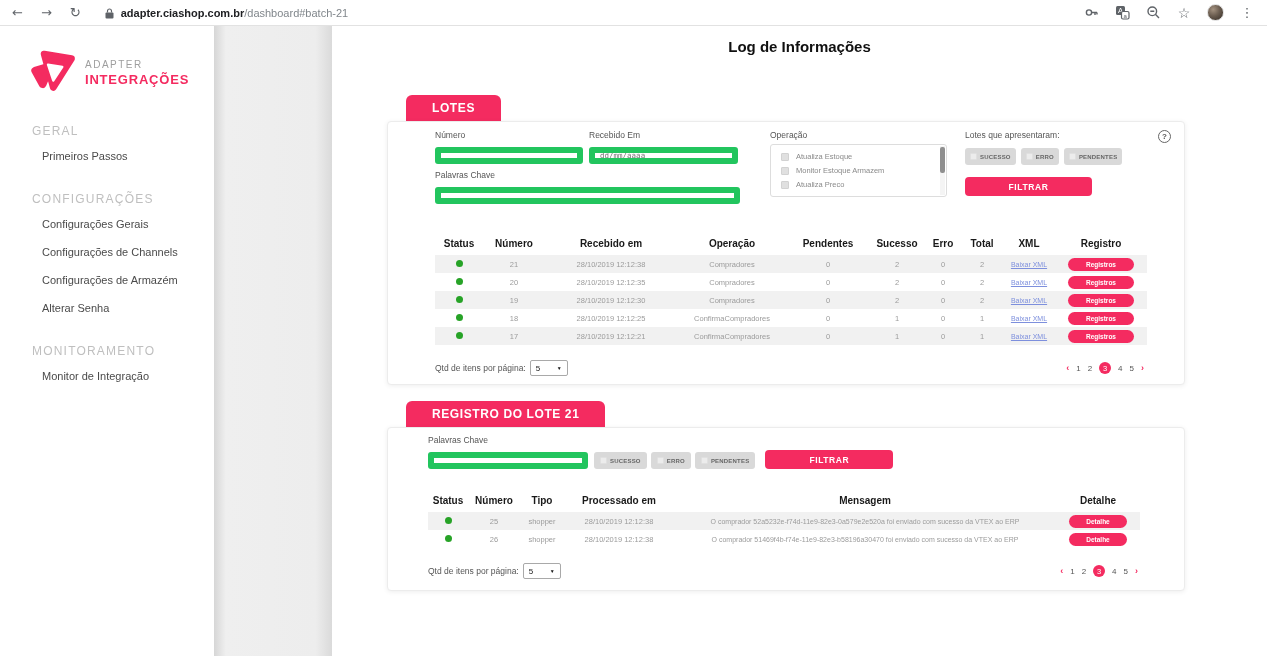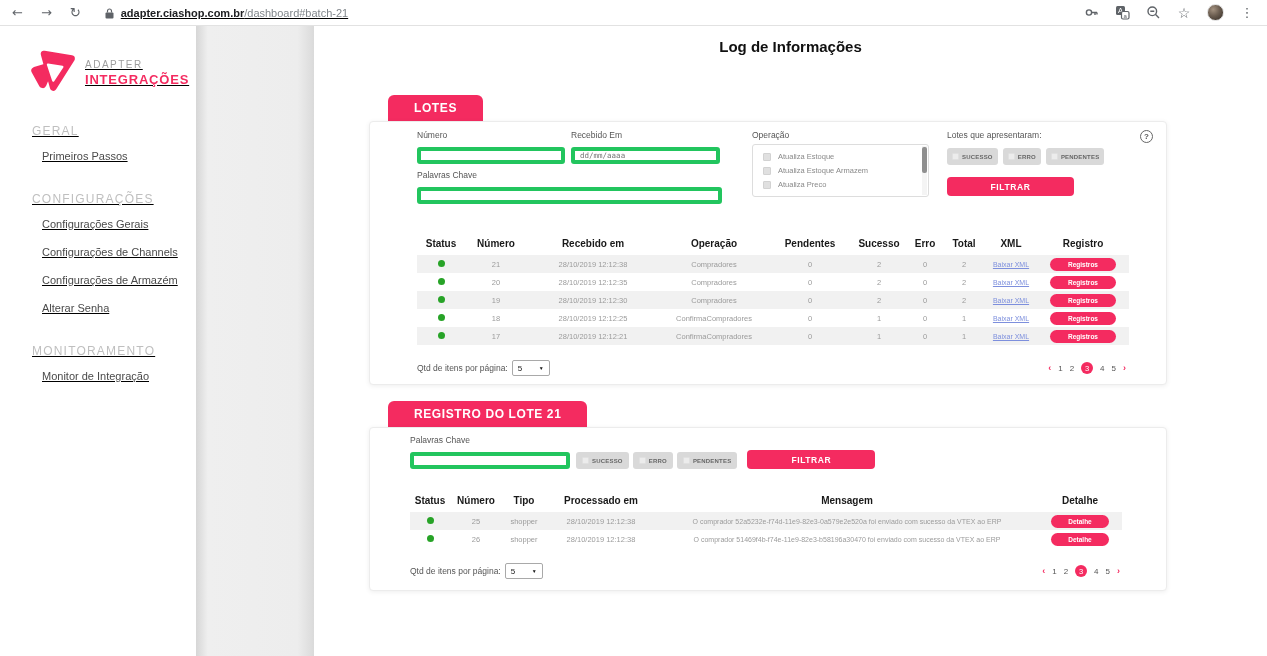--- a/index.html
+++ b/index.html
@@ -4,34 +4,34 @@
 <style>
   * { margin:0; padding:0; box-sizing:border-box; }
   html,body { width:1267px; height:656px; overflow:hidden; background:#fff;
               font-family:"Liberation Sans", sans-serif; }
 
   
   .browser-bar { height:26px; background:#fff; border-bottom:1px solid #e2e2e2;
                  display:flex; align-items:center; padding:0 12px; }
   .nav-glyph { font-family:"DejaVu Sans", sans-serif; font-size:13px; color:#5f6368;
                margin-right:18px; cursor:pointer; }
-  .url-area { display:flex; align-items:flex-end; gap:7px; flex:1; margin-left:6px;text-decoration:underline; }
+  .url-area { display:flex; align-items:flex-end; gap:7px; flex:1; margin-left:6px; }
   .url-text { font-size:11px; color:#202124; }
   .url-text .path { color:#80868b; }
   .right-icons { display:flex; align-items:center; gap:15px; }
   .ricon { width:16px; height:16px; display:flex; align-items:center; justify-content:center; }
   .star-glyph { font-family:"DejaVu Sans", sans-serif; font-size:14px; color:#5f6368; }
   .dots-glyph { font-family:"DejaVu Sans", sans-serif; font-size:13px; color:#5f6368; }
   .avatar { width:17px; height:17px; border-radius:50%;
             background:radial-gradient(circle at 35% 30%, #a3917f 0%, #6b5d50 45%, #332b24 100%);
             border:1px solid #ddd; }
 
   
   .app { display:flex; height:630px; }
-  .sidebar { width:196px; background:#fff; flex-shrink:0; padding-top:22px;text-decoration:underline; }
+  .sidebar { width:214px; background:#fff; flex-shrink:0; padding-top:22px; }
   .gray-strip { width:118px; flex-shrink:0;
     background:linear-gradient(90deg,#d6d6d6 0%,#efefef 10%,#ededed 86%,#dadada 100%); }
   .main { flex:1; background:#fff; overflow:hidden; }
 
   
   .logo { display:flex; align-items:center; gap:7px; margin-left:24px; }
   .logo-text-1 { font-size:10px; letter-spacing:1.5px; color:#9e9e9e; }
   .logo-text-2 { font-size:13px; font-weight:bold; letter-spacing:.8px; color:#f42b60; margin-top:2px; }
   .menu { margin-top:26px; padding-left:32px; }
   .menu-header { font-size:12px; color:#bfbfbf; letter-spacing:1.2px; margin-top:22px; margin-bottom:4px; }
@@ -48,21 +48,21 @@
   .card { background:#fff; border:1px solid #ececec; border-radius:4px;
           box-shadow:0 1px 5px rgba(0,0,0,.07); position:relative; }
   .card1 { height:264px; padding:8px 40px 0 47px; }
   .card2 { height:164px; padding:7px 46px 0 40px; }
 
   
   .filters { display:flex; }
   .fcol1 { width:305px; }
   .frow { display:flex; gap:6px; }
   .field label, .flabel { display:block; font-size:8.5px; color:#555; margin-bottom:4px; }
-  .inp { height:17px; border:4px solid #22c55e; border-radius:3px; font-size:8px;
+  .inp { height:17px; border:6px solid #22c55e; border-radius:3px; font-size:8px;
          padding:0 5px; color:#333; width:100%; }
   .w-num { width:148px; } .w-date { width:149px; }
   .inp-date { font-family:"DejaVu Sans Mono", monospace; font-size:7.5px; color:#444; }
   .palavras1 { margin-top:6px; }
   .fcol2 { margin-left:30px; width:177px; }
   .op-list { height:53px; border:1px solid #ddd; border-radius:3px; position:relative;
              padding:3px 12px 0 10px; overflow:hidden; }
   .op-row { display:flex; align-items:center; gap:7px; margin:4px 0 5px; }
   .cb { width:8px; height:8px; background:#e0e0e0; border:1px solid #d2d2d2; border-radius:1px; flex-shrink:0; }
   .op-label { font-size:7.5px; color:#8a8a8a; white-space:nowrap; }
@@ -222,21 +222,21 @@
                   <div class="op-thumb"></div>
                 </div>
 
                 <div class="op-row">
                   <span class="cb"></span>
                   <span class="op-label">Atualiza Estoque</span>
                 </div>
 
                 <div class="op-row">
                   <span class="cb"></span>
-                  <span class="op-label">Atualiza Estoque Armazem</span>
+                  <span class="op-label">Monitor Estoque Armazem</span>
                 </div>
 
                 <div class="op-row">
                   <span class="cb"></span>
                   <span class="op-label">Atualiza Preco</span>
                 </div>
               </div>
           </div>
 
           <div class="fcol3">

